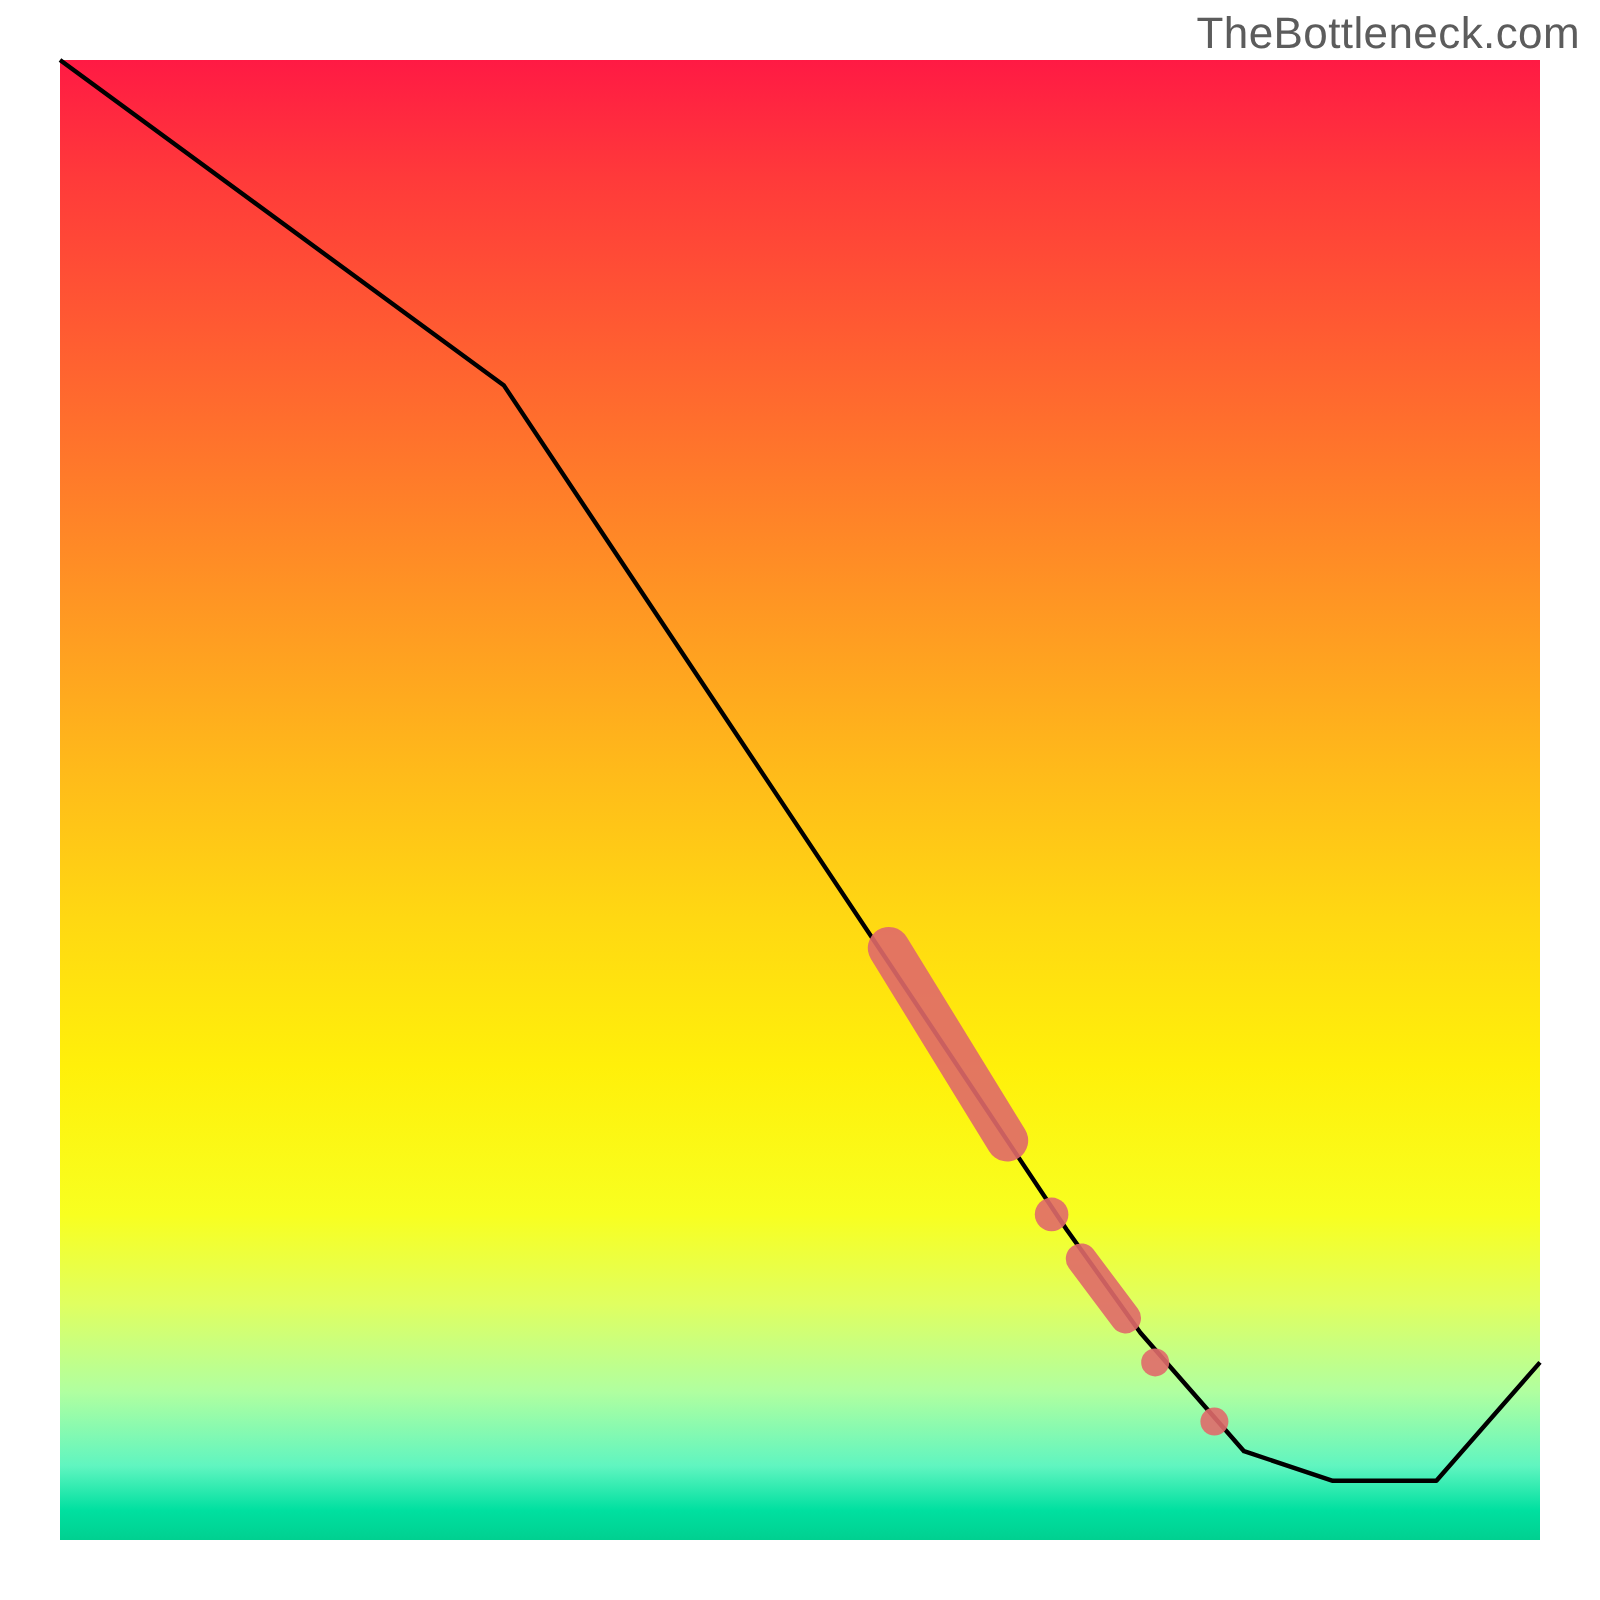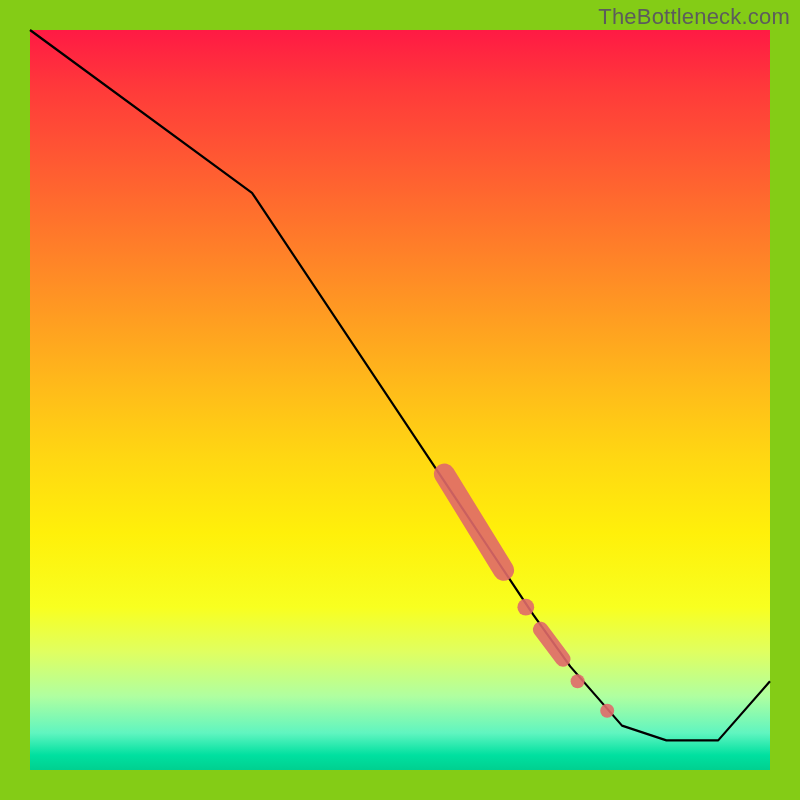--- a/index.html
+++ b/index.html
@@ -7,21 +7,21 @@
     padding: 0;
     width: 800px;
     height: 800px;
     overflow: hidden;
     background: #000;
     font-family: Arial, Helvetica, sans-serif;
   }
   .outer {
     width: 800px;
     height: 800px;
-    background: #84cc16;
+    background: #ffffff;
     position: relative;
   }
   .plot {
     position: absolute;
     left: 30px;
     top: 30px;
     width: 740px;
     height: 740px;
     
     background: linear-gradient(to bottom,

